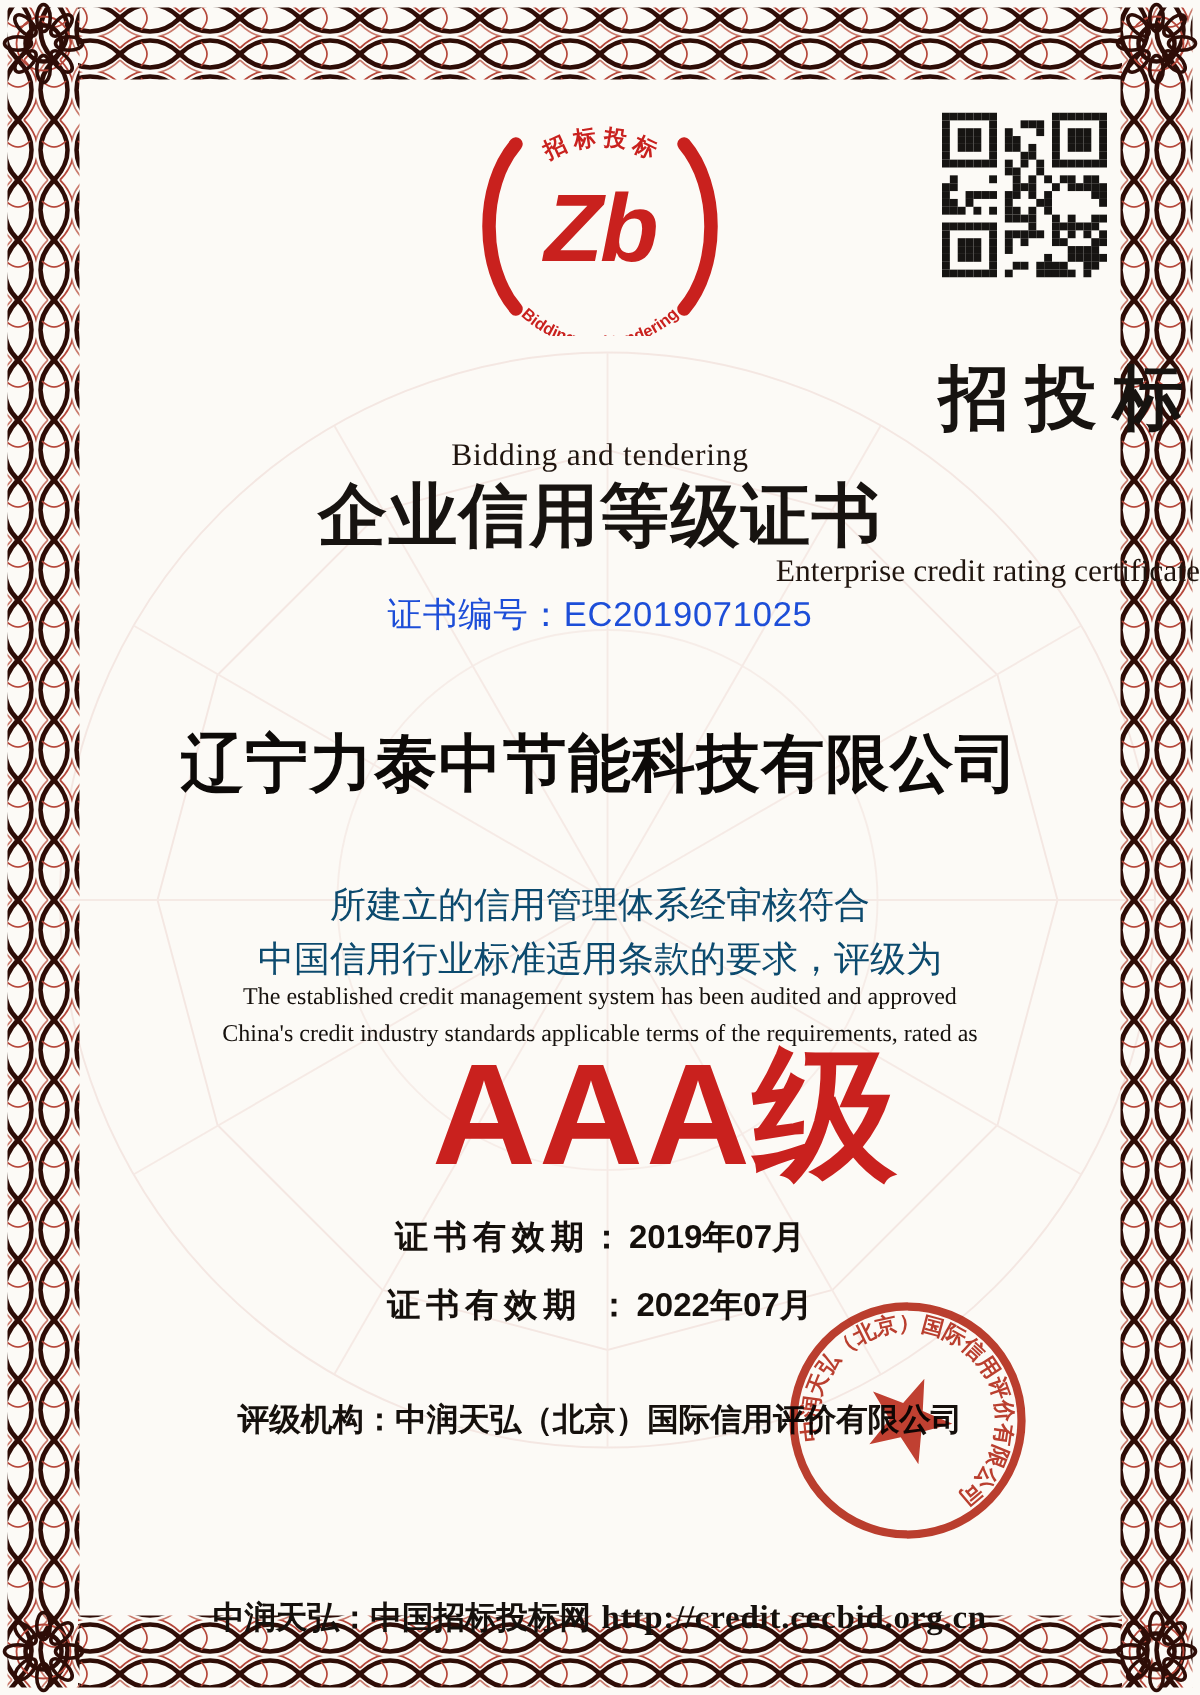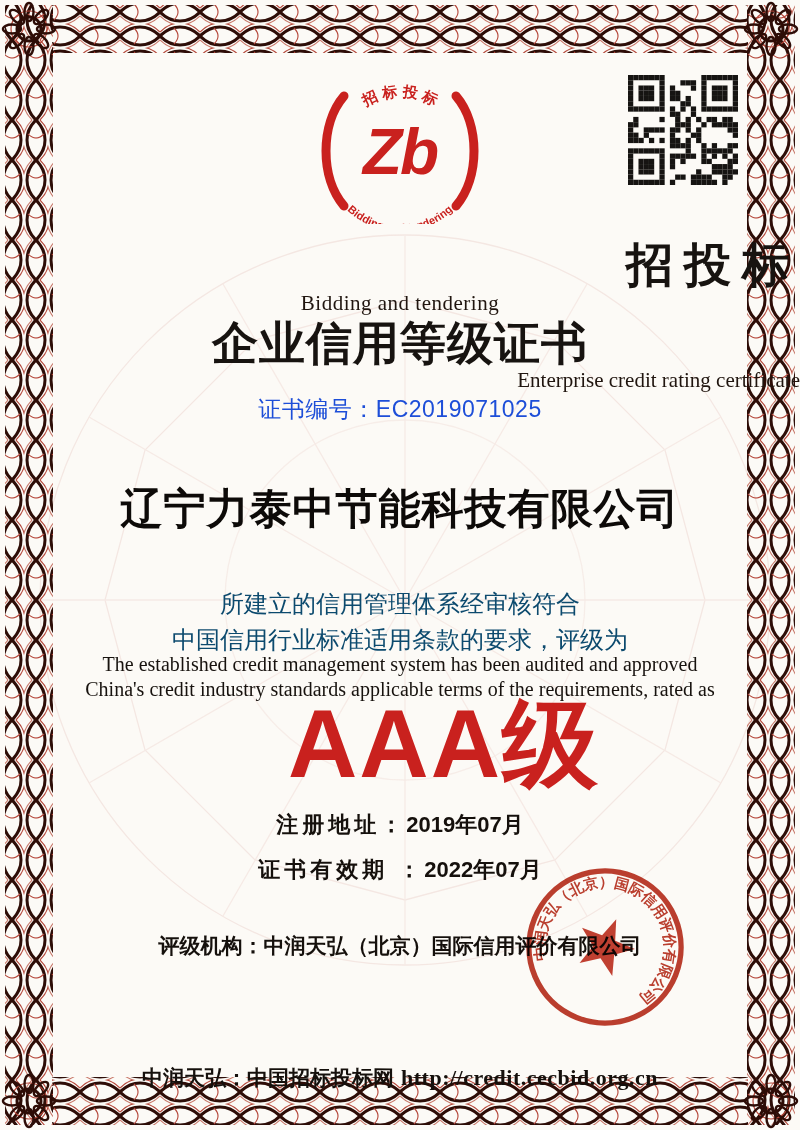--- a/index.html
+++ b/index.html
@@ -11,21 +11,21 @@
   .abs{position:absolute;left:0;width:100%;text-align:center;}
   
   .title-cn{top:234px;font-family:"Liberation Serif",serif;font-size:47px;font-weight:700;color:#171310;letter-spacing:11px;text-indent:11px;text-align:right;}
   .title-en{top:291px;font-family:"Liberation Serif",serif;font-size:21px;color:#20150f;letter-spacing:.5px;}
   .subtitle-cn{top:313px;font-family:"Liberation Serif",serif;font-size:46px;font-weight:700;color:#171310;letter-spacing:1px;}
   .subtitle-en{top:368px;font-family:"Liberation Serif",serif;font-size:21px;color:#20150f;text-align:right;}
   .certno{top:394px;font-size:23px;font-weight:500;color:#1d4ed8;letter-spacing:.5px;}
   .company{top:449px;font-size:42px;font-weight:800;color:#0d0a08;letter-spacing:1px;margin-top:32px;}
   .address{top:527px;font-size:20px;font-weight:700;color:#17120e;}
   .stmt-cn{top:586px;font-size:24px;font-weight:500;color:#0c4a6e;line-height:36px;}
-  .stmt-en{top:652px;font-family:"Liberation Serif",serif;font-size:20px;color:#17120e;line-height:25px;}
+  .stmt-en{top:652px;font-family:"Liberation Serif",serif;font-size:16px;color:#17120e;line-height:25px;}
   .grade{top:694px;font-size:96px;font-weight:800;color:#c9211e;letter-spacing:2px;line-height:100px;padding-left:44px;}
   .date1{top:810px;font-size:22px;font-weight:600;color:#15100c;}
   .date2{top:855px;font-size:22px;font-weight:600;color:#15100c;}
   .date1 .lbl,.date2 .lbl{letter-spacing:4px;}
   .agency{top:932px;font-size:21px;font-weight:700;color:#15100c;}
   .footerline{top:1064px;font-size:21px;font-weight:700;color:#15100c;}
   .footerline .url{font-family:"Liberation Serif",serif;font-size:22px;margin-left:7px;letter-spacing:.5px;}
   
   #border-svg,#wm-svg{position:absolute;left:0;top:0;pointer-events:none;}
   #qr-svg{position:absolute;left:628px;top:75px;}
@@ -355,21 +355,21 @@
   </div>
 
   <div class="abs stmt-en">
     <div>The established credit management system has been audited and approved</div>
     <div>China's credit industry standards applicable terms of the requirements, rated as</div>
   </div>
 
   <div class="abs grade">AAA级</div>
 
   <div class="abs date1">
-    <span class="lbl">注册地址：</span><span>2019年07月</span>
+    <span class="lbl">证书有效期：</span><span>2019年07月</span>
   </div>
   <div class="abs date2">
     <span class="lbl">证书有效期 ：</span><span>2022年07月</span>
   </div>
 
   <div class="abs agency">
     <span>评级机构：</span><span>中润天弘（北京）国际信用评价有限公司</span>
   </div>
 
   <svg id="seal-svg" width="180" height="180" viewBox="-90 -90 180 180">

